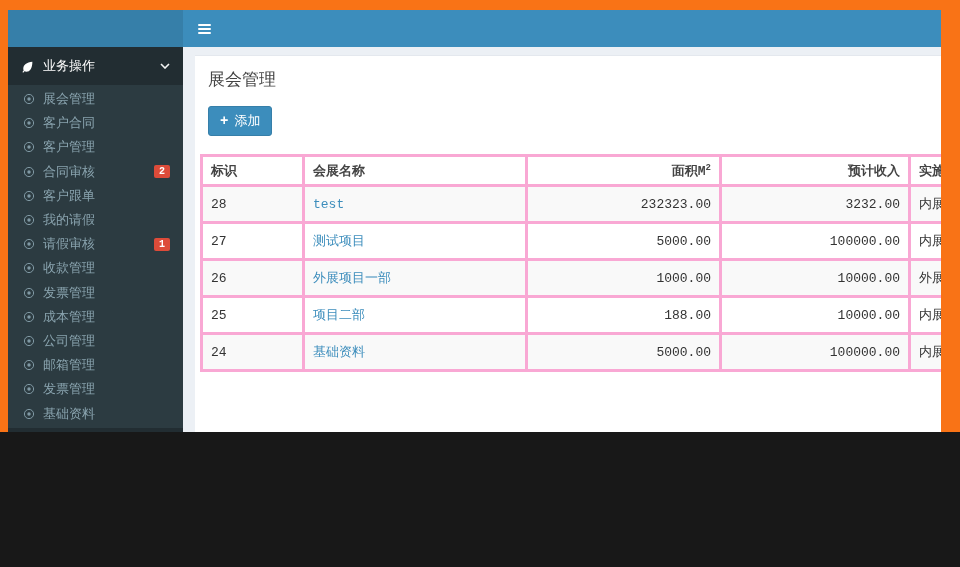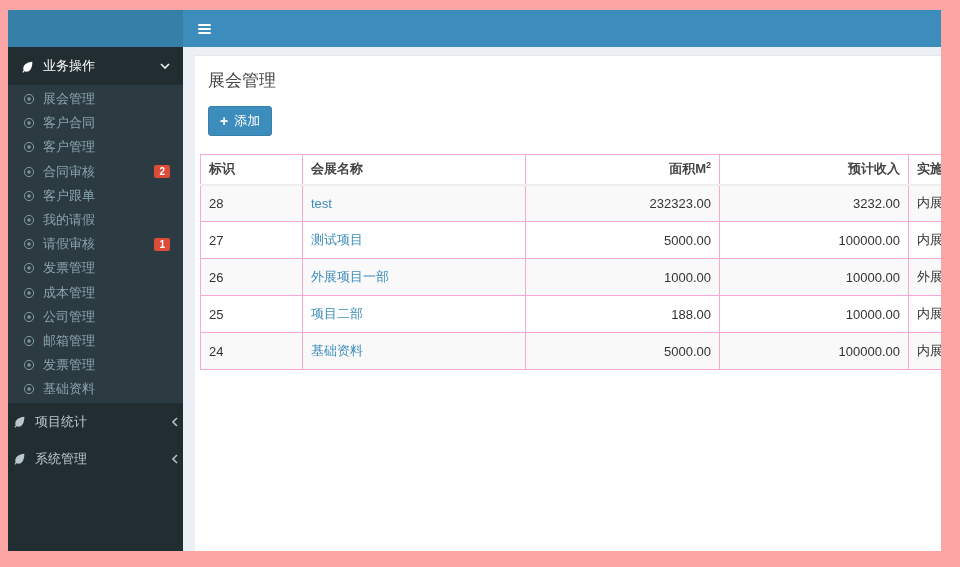--- a/index.html
+++ b/index.html
@@ -1,18 +1,18 @@
 <!DOCTYPE html>
 <html><head>
 <meta charset="utf-8">
 <style>
   * { margin:0; padding:0; box-sizing:border-box; }
   body { background:#181818; }
-  #page { position:relative; width:960px; height:567px; background:#fca5a5; overflow:hidden;
-          font-family:Liberation Sans, sans-serif; }
+  #page { position:relative; width:960px; height:432px; background:#f97316; overflow:hidden;
+          font-family:Liberation Mono, monospace; }
   .screen { position:absolute; left:8px; top:10px; width:933px; height:541px;
             background:#ecf0f5; overflow:hidden; }
 
   
   .topbar { display:flex; height:37px; }
   .logo { width:175px; background:#367fa9; flex-shrink:0; }
   .navbar { flex:1; background:#3c8dbc; display:flex; align-items:center; }
   .hamburger { margin-left:10px; padding:5px; display:flex; flex-direction:column; gap:2px; cursor:pointer; }
   .hamburger .bar { width:13px; height:2px; background:#fff; border-radius:1px; }
 
@@ -37,21 +37,21 @@
   .box-title { padding:14px 13px 0; font-size:17px; line-height:22px; color:#444; }
   .btn-row { padding:14px 0 0 13px; }
   .btn-add { display:inline-flex; align-items:center; gap:6px; background:#3c8dbc;
              border:1px solid #367fa9; color:#fff; font-size:13px; padding:5px 11px;
              border-radius:3px; cursor:pointer; font-family:inherit; }
   .btn-add .plus { font-size:14px; font-weight:bold; line-height:15px; }
 
   
   table { border-collapse:collapse; margin:18px 0 0 5px; font-size:13px; color:#333;
           table-layout:fixed; width:868px; }
-  th,td { border:1px solid #f9a8d4; padding:0 8px; overflow:hidden; white-space:nowrap; }
+  th,td { border:3px solid #f9a8d4; padding:0 8px; overflow:hidden; white-space:nowrap; }
   th { height:30px; text-align:left; font-weight:bold; color:#444; border-bottom:2px solid #eeeeee; }
   td { height:37px; }
   .num { text-align:right; }
   tbody tr:nth-child(odd) { background:#f9f9f9; }
   .exh-link { color:#3c8dbc; text-decoration:none; cursor:pointer; }
   th sup { font-size:9px; }
 </style>
 </head>
 <body>
 
@@ -135,20 +135,27 @@
                 <circle cx="6" cy="6" r="1.7" fill="currentColor"></circle>
               </svg>
             <span>请假审核</span>
             <span class="badge">1</span>
           </div>
           <div class="submenu-item">
             <svg class="icon-dot" viewBox="0 0 12 12">
                 <circle cx="6" cy="6" r="4.6" fill="none" stroke="currentColor"></circle>
                 <circle cx="6" cy="6" r="1.7" fill="currentColor"></circle>
               </svg>
+            <span>收款管理</span>
+          </div>
+          <div class="submenu-item">
+            <svg class="icon-dot" viewBox="0 0 12 12">
+                <circle cx="6" cy="6" r="4.6" fill="none" stroke="currentColor"></circle>
+                <circle cx="6" cy="6" r="1.7" fill="currentColor"></circle>
+              </svg>
             <span>发票管理</span>
           </div>
           <div class="submenu-item">
             <svg class="icon-dot" viewBox="0 0 12 12">
                 <circle cx="6" cy="6" r="4.6" fill="none" stroke="currentColor"></circle>
                 <circle cx="6" cy="6" r="1.7" fill="currentColor"></circle>
               </svg>
             <span>成本管理</span>
           </div>
           <div class="submenu-item">

